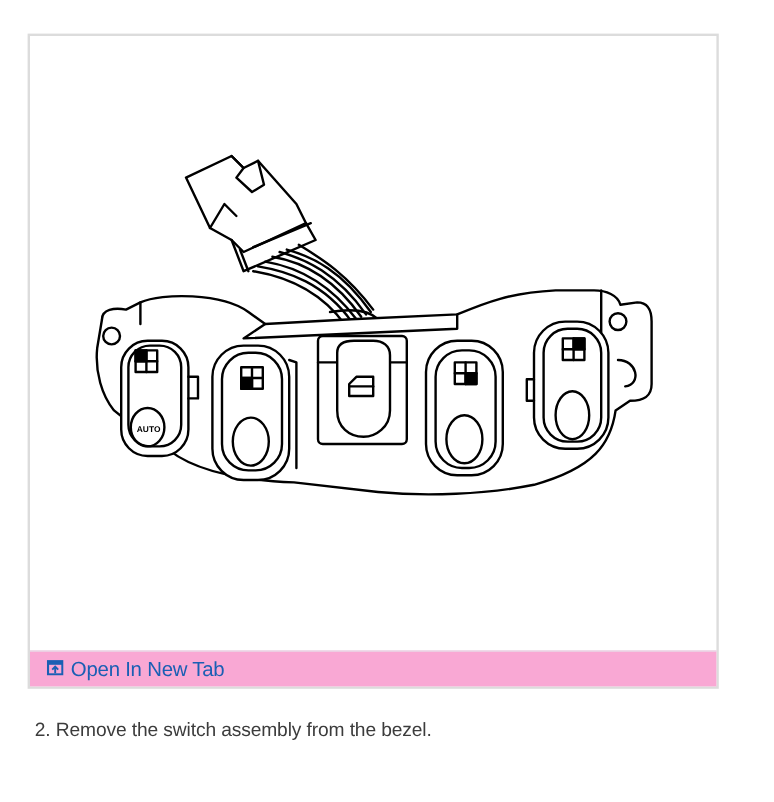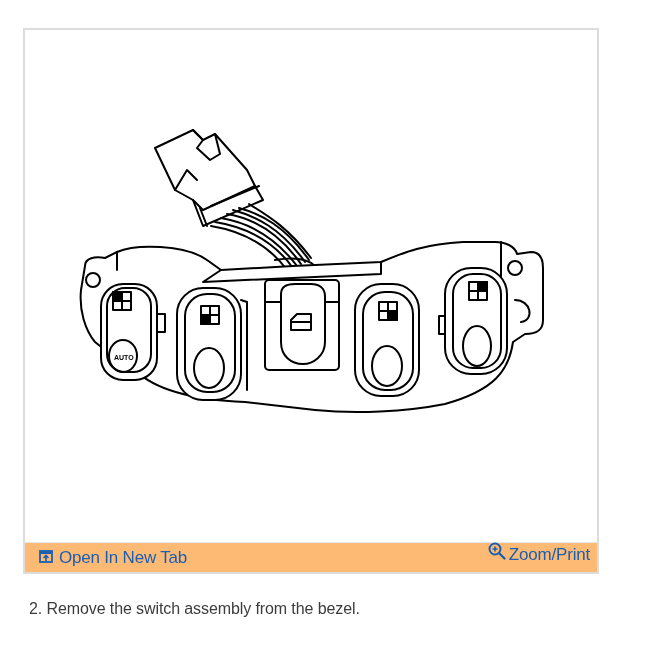--- a/index.html
+++ b/index.html
@@ -5,21 +5,21 @@
   html, body { margin: 0; padding: 0; background: #ffffff; }
   body { width: 645px; height: 668px; position: relative; overflow: hidden; font-family: "Liberation Sans", sans-serif; }
   .figure-card {
     position: absolute; left: 23px; top: 28px; width: 576px; height: 546px;
     border: 2px solid #dcdcdc; background: #fff; box-sizing: border-box;
   }
   .figure-image { position: absolute; left: 0; top: 0; width: 572px; height: 512px; }
   .figure-image svg { position: absolute; left: 0; top: 0; }
   .figure-toolbar {
     position: absolute; left: 0; bottom: 0; width: 572px; height: 30px;
-    background: #fdba74; border-top: 1px solid #e4e7ec; box-sizing: border-box;
+    background: #f9a8d4; border-top: 1px solid #e4e7ec; box-sizing: border-box;
   }
   .tb-link {
     position: absolute; top: 5px; display: flex; align-items: center;
     color: #1a5fb4; font-size: 17px; cursor: pointer; text-decoration: none;
     letter-spacing: -0.2px;
   }
   .tb-link.open { left: 14px; }
   .tb-link.zoom { right: 7px; top: 2px; }
   .tb-link .icon { display: inline-block; margin-right: 6px; }
   .tb-link.zoom .icon { margin-right: 3px; margin-top: -4px; }
@@ -103,26 +103,16 @@
     <a class="tb-link open">
       <span class="icon">
         <svg width="14" height="13" viewBox="0 0 14 13">
           <rect x="1" y="1" width="12" height="11" fill="none" stroke="#1a5fb4" stroke-width="1.8"></rect>
           <rect x="1" y="1" width="12" height="3" fill="#1a5fb4"></rect>
           <path d="M7 11 L7 6 M4.5 8 L7 5.5 L9.5 8" fill="none" stroke="#1a5fb4" stroke-width="1.6"></path>
         </svg>
       </span>
       <span>Open In New Tab</span>
     </a>
-    <a class="tb-link zoom">
-      <span class="icon">
-        <svg width="18" height="18" viewBox="0 0 18 18">
-          <circle cx="7" cy="7" r="5.5" fill="none" stroke="#1a5fb4" stroke-width="2"></circle>
-          <path d="M7 4.5 L7 9.5 M4.5 7 L9.5 7" stroke="#1a5fb4" stroke-width="1.6"></path>
-          <path d="M11 11 L16.5 16.5" stroke="#1a5fb4" stroke-width="2.4" stroke-linecap="round"></path>
-        </svg>
-      </span>
-      <span>Zoom/Print</span>
-    </a>
   </div>
 </div>
 
 <div class="caption">2. Remove the switch assembly from the bezel.</div>
 
 </body></html>

